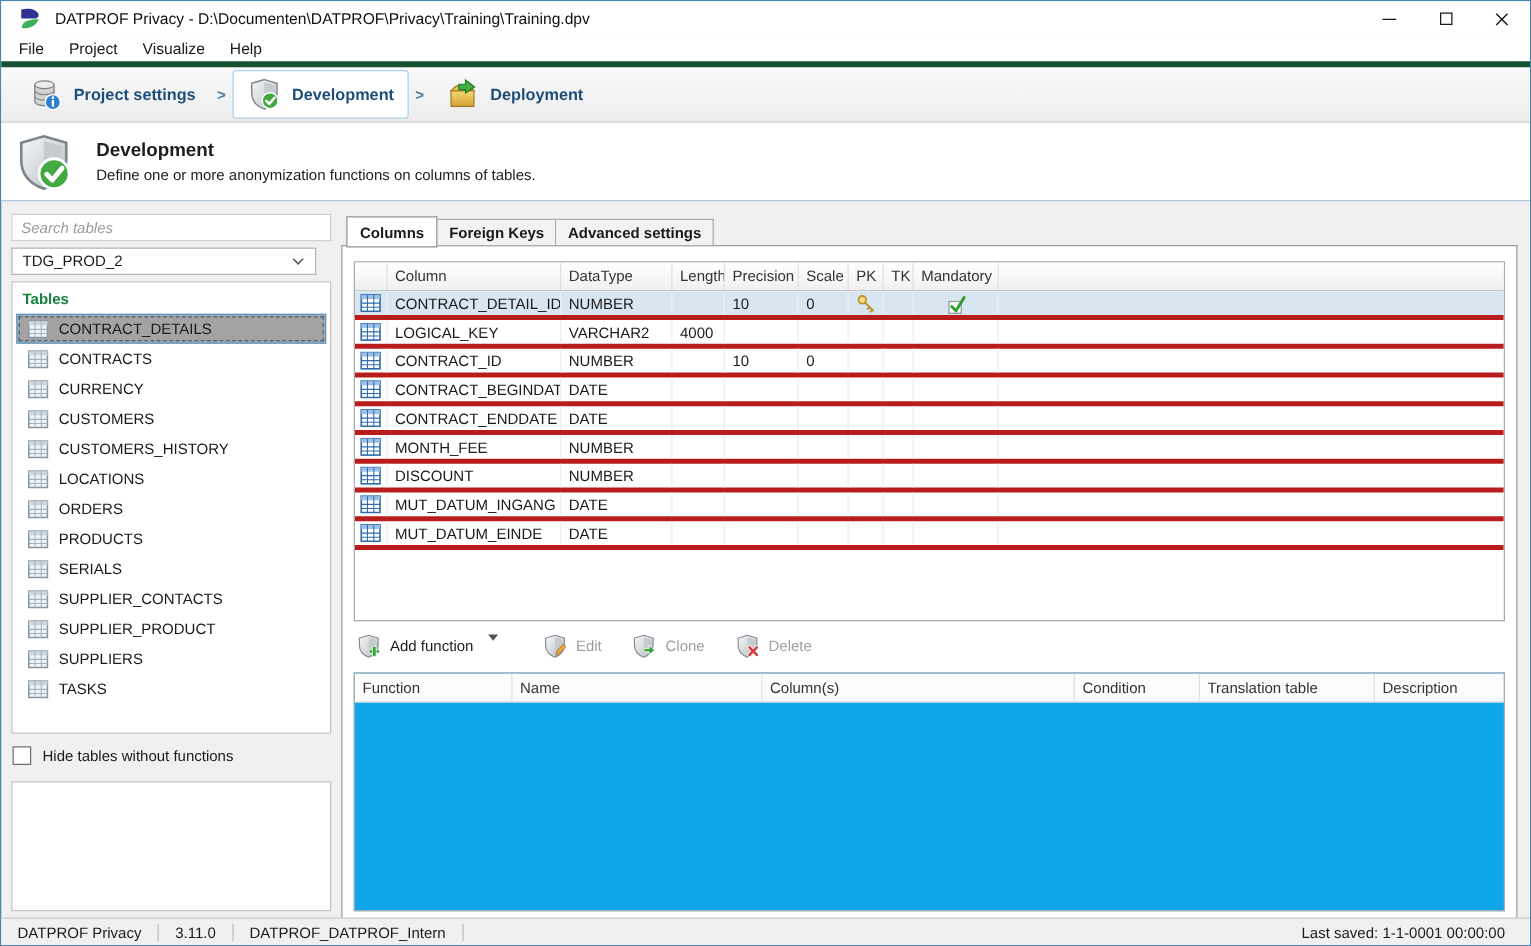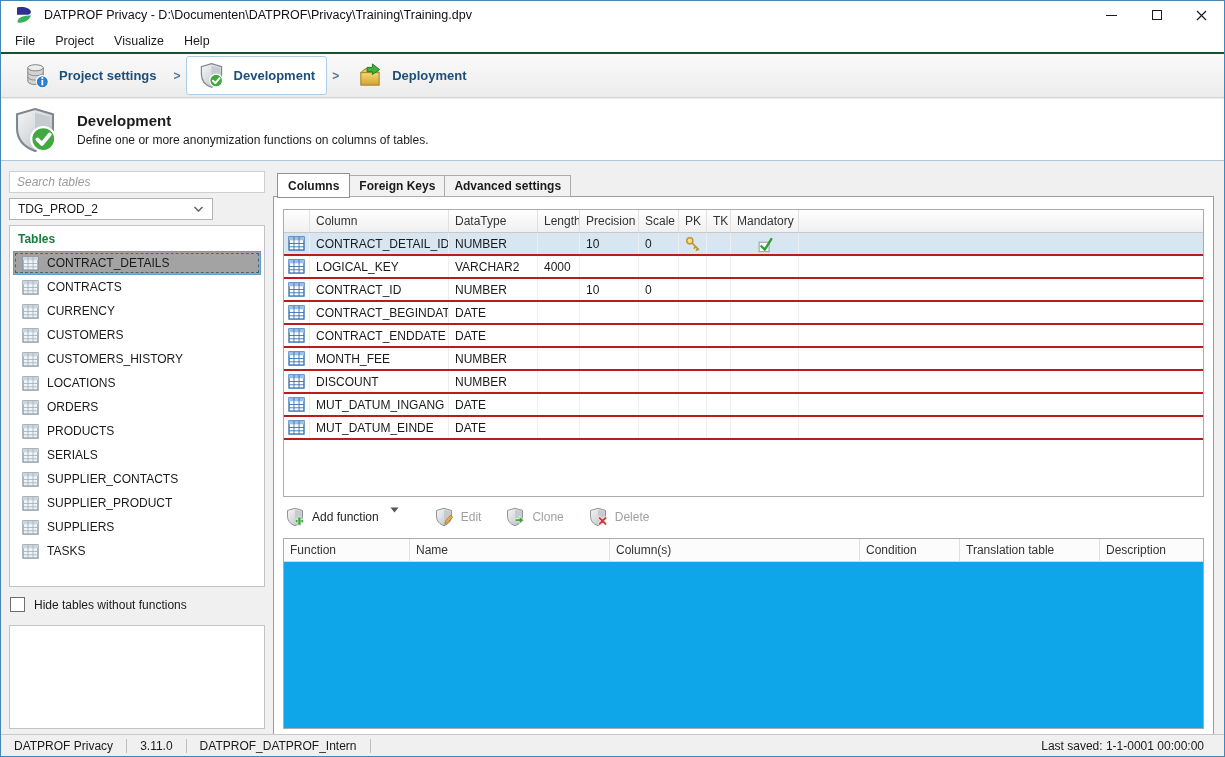--- a/index.html
+++ b/index.html
@@ -10,41 +10,41 @@
   
   .titlebar { position:absolute; top:0; left:0; right:0; height:28px; background:#fff; display:flex; align-items:center; }
   .logo { width:20px; height:20px; margin-left:13px; flex:none; }
   .wtitle { margin-left:10px; font-size:12.5px; color:#101010; white-space:nowrap; }
   .wcontrols { margin-left:auto; display:flex; height:100%; }
   .wbtn { width:45px; height:100%; display:flex; align-items:center; justify-content:center; }
   .glyph-min { width:11px; height:1px; background:#1a1a1a; }
   .glyph-max { width:10px; height:10px; border:1px solid #1a1a1a; }
 
   
-  .menubar { position:absolute; top:28px; left:0; right:0; height:25px; background:#fff; border-bottom:2px solid #14532d; display:flex; align-items:center; padding-left:4px; }
+  .menubar { position:absolute; top:28px; left:0; right:0; height:25px; background:#fff; border-bottom:5px solid #14532d; display:flex; align-items:center; padding-left:4px; }
   .menu-item { padding:0 10px; font-size:12.5px; color:#1a1a1a; height:100%; display:flex; align-items:center; }
 
   
   .crumbbar { position:absolute; top:53px; left:0; right:0; height:44px; background:linear-gradient(#fafafa,#ececec); border-bottom:1px solid #d2d2d2; display:flex; align-items:center; padding-left:10px; }
   .crumb { display:flex; align-items:center; gap:9px; font-weight:bold; color:#1d4e79; font-size:13px; padding:5px 11px; border:1px solid transparent; border-radius:3px; }
   .crumb.active { background:#fff; border:1px solid #abcfe6; }
   .crumb svg { width:27px; height:27px; flex:none; }
   .crumb-sep { color:#51799a; font-weight:bold; margin:0 5px; font-size:12px; }
 
   
   .pagehead { position:absolute; top:98px; left:0; right:0; height:62px; background:#fff; border-bottom:1px solid #abc9db; display:flex; align-items:center; padding-left:10px; }
   .bigshield { width:48px; height:48px; flex:none; }
   .pagehead-text { margin-left:18px; }
   .page-title { font-size:15px; font-weight:bold; color:#1d1d1d; margin-bottom:4px; }
   .page-sub { font-size:12px; color:#1d1d1d; }
 
   
   .search-input { position:absolute; left:8px; top:170px; width:256px; height:22px; border:1px solid #cfcfcf; background:#fff; font-family:"Liberation Sans",sans-serif; font-size:12px; padding:0 7px; color:#333; }
   .search-input::placeholder { color:#9b9b9b; font-style:italic; }
-  .schema-select { position:absolute; left:8px; top:197px; width:204px; height:22px; border:1px solid #b3b3b3; background:#fff; display:flex; align-items:center; justify-content:space-between; padding:0 8px; font-size:12px; color:#1a1a1a; }
+  .schema-select { position:absolute; left:8px; top:197px; width:244px; height:22px; border:1px solid #b3b3b3; background:#fff; display:flex; align-items:center; justify-content:space-between; padding:0 8px; font-size:12px; color:#1a1a1a; }
   .tables-box { position:absolute; left:8px; top:224px; width:256px; height:362px; background:#fff; border:1px solid #c3c3c3; overflow:hidden; }
   .tables-title { font-weight:bold; font-size:12px; color:#15803d; padding:6px 0 5px 8px; }
   .titem { height:24px; margin:0 3px; display:flex; align-items:center; gap:8px; padding-left:8px; font-size:12px; color:#1a1a1a; border:1px solid transparent; }
   .titem svg { width:17px; height:15px; flex:none; }
   .titem.sel { background:#a3a3a3; border-color:#5e9fce; outline:1px dashed #41667f; outline-offset:-3px; }
   .hide-check { position:absolute; left:9px; top:596px; display:flex; align-items:center; gap:9px; font-size:12px; color:#1a1a1a; }
   .checkbox { width:15px; height:15px; border:1px solid #6e6e6e; background:#fff; flex:none; }
   .bottom-panel { position:absolute; left:8px; top:624px; width:256px; height:104px; background:#fff; border:1px solid #c3c3c3; }
 
   
@@ -52,21 +52,21 @@
   .tab { font-size:12px; color:#1a1a1a; height:22px; display:flex; align-items:center; padding:0 9px; background:#f2f2f2; border:1px solid #acacac; border-left:none; }
   .tab:first-child { border-left:1px solid #acacac; }
   .tab.active { background:#fff; border:1px solid #919191; height:25px; margin-bottom:-1px; padding:0 10px; z-index:4; }
   .content-panel { position:absolute; left:272px; top:195px; width:941px; height:540px; background:#fff; border:1px solid #9c9c9c; }
 
   
   .columns-grid { position:absolute; left:9px; top:12px; width:921px; height:288px; border:1px solid #ababab; background:#fff; overflow:hidden; }
   .g-header, .g-row { display:grid; grid-template-columns:26px 139px 89px 42px 59px 40px 28px 24px 68px 1fr; height:23px; }
   .g-header { background:linear-gradient(#ffffff,#f0f0f0); border-bottom:1px solid #c9c9c9; }
   .hcell { font-size:12px; color:#333; display:flex; align-items:center; padding:0 6px; border-right:1px solid #e0e0e0; overflow:hidden; white-space:nowrap; }
-  .g-row { border-bottom:2px solid #b91c1c; }
+  .g-row { border-bottom:4px solid #b91c1c; }
   .g-row .cell { font-size:12px; color:#1a1a1a; display:flex; align-items:center; padding:0 6px; border-right:1px solid #eeeeee; overflow:hidden; white-space:nowrap; }
   .g-row.sel { background:#d8e6f1; }
   .icon-cell { justify-content:center; padding:0 !important; }
   .icon-cell svg { width:17px; height:15px; }
   .ctr { justify-content:center; padding:0 !important; }
   .ctr svg { width:18px; height:18px; }
   .filler { border-right:none !important; }
 
   
   .fn-toolbar { position:absolute; left:11px; top:307px; height:26px; display:flex; align-items:center; gap:24px; }

